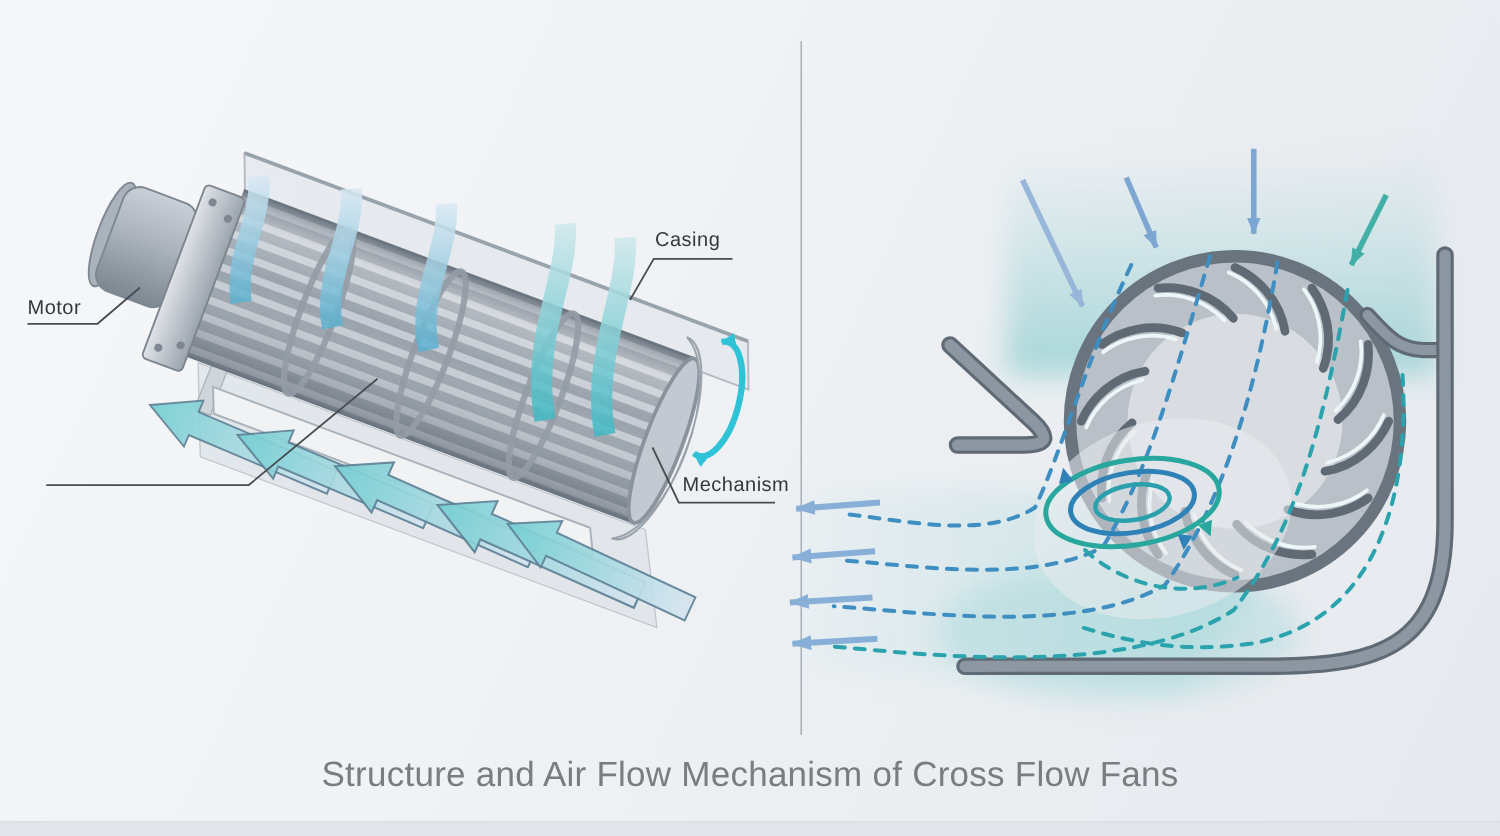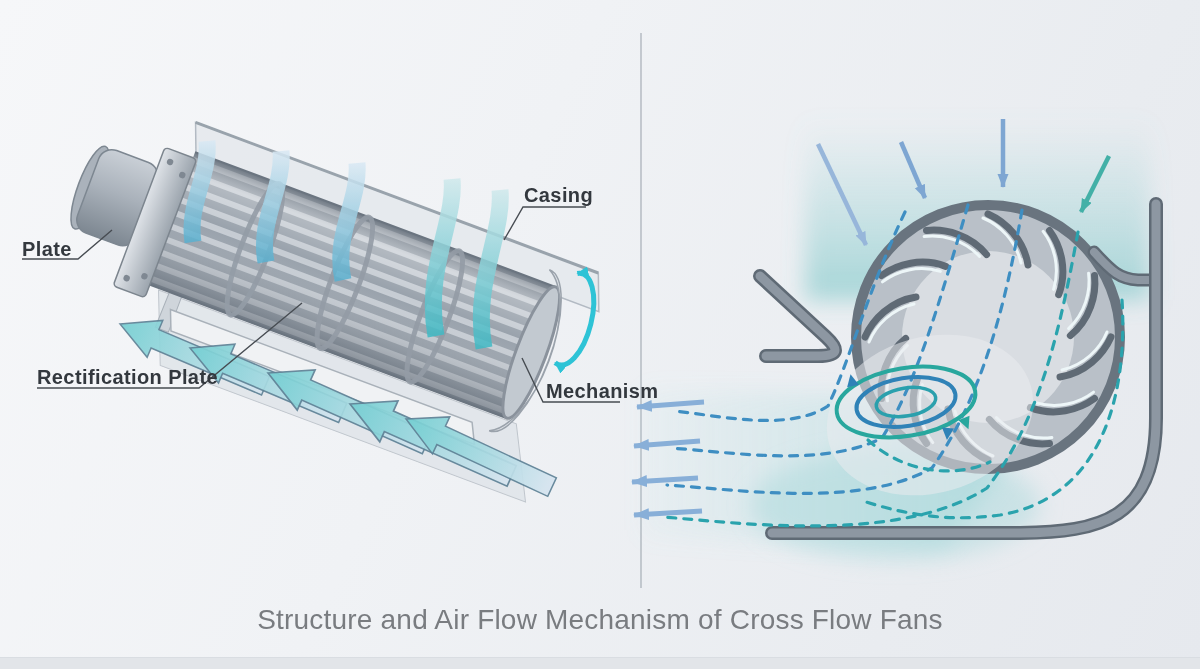--- a/index.html
+++ b/index.html
@@ -3,21 +3,21 @@
 <meta charset="utf-8">
 <style>
   html,body{margin:0;padding:0;background:#dfe2e6;}
   .stage{
     position:relative;width:1200px;height:669px;overflow:hidden;
     background:linear-gradient(115deg,#f6f7f9 0%,#f0f2f5 40%,#e9ecf0 78%,#e6e9ee 100%);
     font-family:"Liberation Sans", sans-serif;
   }
   .stage svg{position:absolute;left:0;top:0;}
   .part-label{
-    position:absolute;color:#33383e;font-size:20px;font-weight:700;
+    position:absolute;color:#33383e;font-size:16px;font-weight:400;
     letter-spacing:.4px;white-space:nowrap;
   }
   .caption{
     position:absolute;left:0;right:0;top:604px;text-align:center;
     color:#797c80;font-size:28px;font-weight:500;letter-spacing:.2px;white-space:nowrap;
   }
   .bottom-strip{
     position:absolute;left:0;right:0;bottom:0;height:11px;
     background:#e2e5e9;border-top:1px solid #d9dde2;
   }
@@ -225,20 +225,19 @@
 
       <g fill="none" stroke="#88afd8" stroke-width="5">
         <line x1="704" y1="402" x2="637" y2="407" marker-end="url(#mOut)"></line>
         <line x1="700" y1="441" x2="634" y2="446" marker-end="url(#mOut)"></line>
         <line x1="698" y1="478" x2="632" y2="482" marker-end="url(#mOut)"></line>
         <line x1="702" y1="511" x2="634" y2="515" marker-end="url(#mOut)"></line>
       </g>
     </g>
   </svg>
 
-  <div class="part-label" style="left:22px;top:238px">Plate</div>
+  <div class="part-label" style="left:22px;top:238px">Motor</div>
   <div class="part-label" style="left:524px;top:184px">Casing</div>
-  <div class="part-label" style="left:37px;top:366px">Rectification Plate</div>
   <div class="part-label" style="left:546px;top:380px">Mechanism</div>
 
   <div class="caption">Structure and Air Flow Mechanism of Cross Flow Fans</div>
   <div class="bottom-strip"></div>
 </div>
 
 </body></html>

